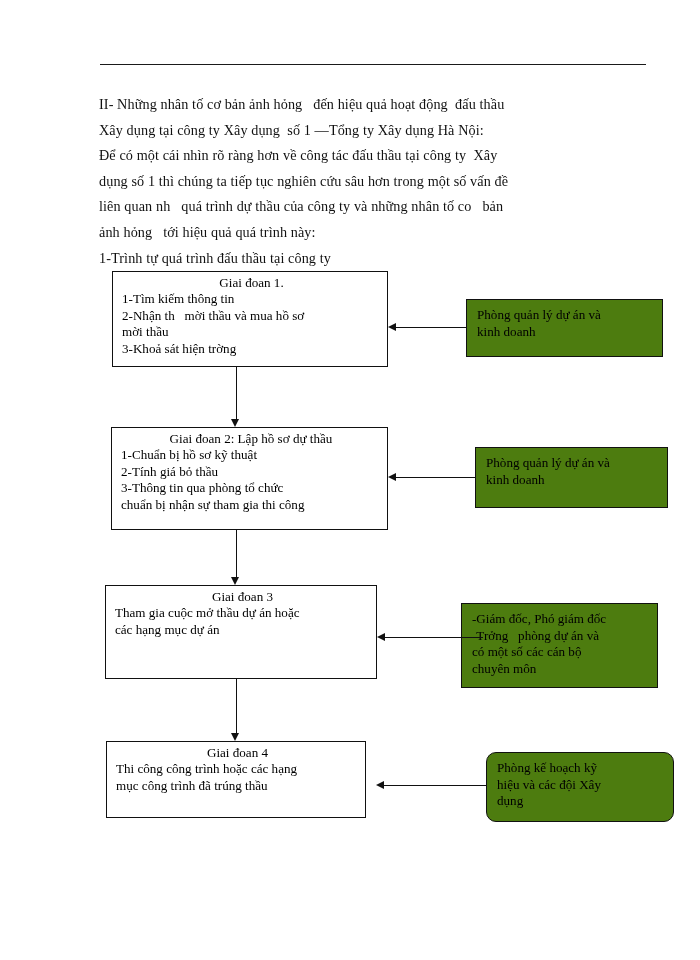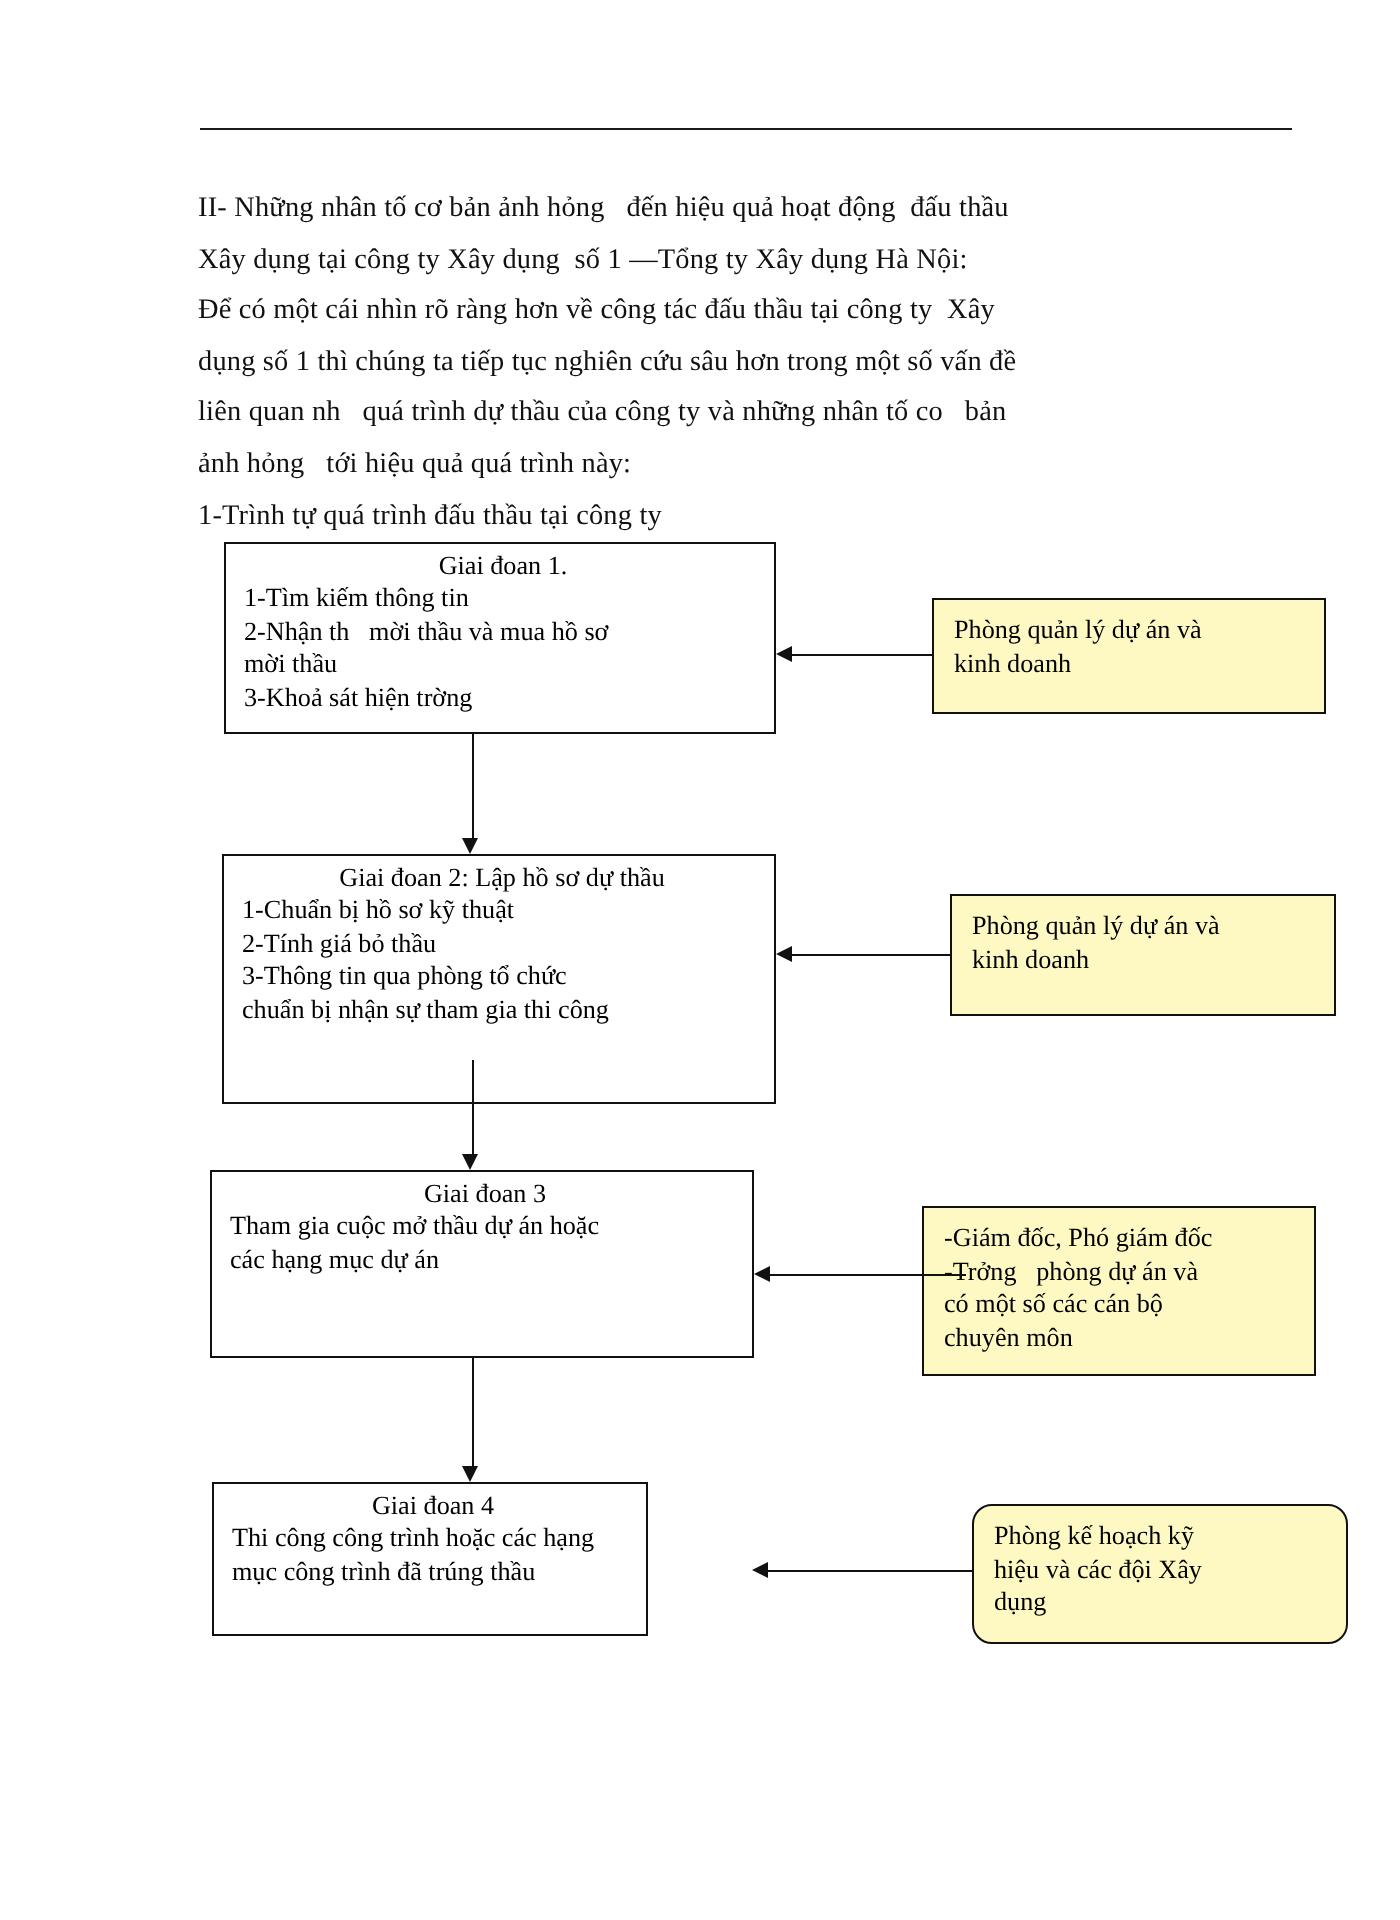--- a/index.html
+++ b/index.html
@@ -74,21 +74,21 @@
   .node .node-line {
     display: block;
     text-align: left;
     white-space: pre;
   }
 
   .side-node {
     position: absolute;
     box-sizing: border-box;
     border: 1.2px solid #111;
-    background: #fef9c3;
+    background: #4d7c0f;
     font-size: 13.1px;
     line-height: 16.6px;
     color: #000;
     padding: 7px 16px 5px 10px;
   }
   .side-node .node-line {
     display: block;
     text-align: left;
     white-space: pre;
   }
@@ -139,35 +139,35 @@
   <div class="flow">
 
     <div class="node" style="left:112px; top:271px; width:276px; height:96px;">
       <span class="node-title">Giai đoan 1.</span>
       <span class="node-line">1-Tìm kiếm thông tin</span>
       <span class="node-line">2-Nhận th   mời thầu và mua hồ sơ</span>
       <span class="node-line">mời thầu</span>
       <span class="node-line">3-Khoả sát hiện trờng</span>
     </div>
 
-    <div class="node" style="left:111px; top:427px; width:277px; height:125px;">
+    <div class="node" style="left:111px; top:427px; width:277px; height:103px;">
       <span class="node-title">Giai đoan 2: Lập hồ sơ dự thầu</span>
       <span class="node-line">1-Chuẩn bị hồ sơ kỹ thuật</span>
       <span class="node-line">2-Tính giá bỏ thầu</span>
       <span class="node-line">3-Thông tin qua phòng tổ chức</span>
       <span class="node-line">chuẩn bị nhận sự tham gia thi công</span>
     </div>
 
     <div class="node" style="left:105px; top:585px; width:272px; height:94px;">
       <span class="node-title">Giai đoan 3</span>
       <span class="node-line">Tham gia cuộc mở thầu dự án hoặc</span>
       <span class="node-line">các hạng mục dự án</span>
     </div>
 
-    <div class="node" style="left:106px; top:741px; width:218px; height:77px;">
+    <div class="node" style="left:106px; top:741px; width:260px; height:77px;">
       <span class="node-title">Giai đoan 4</span>
       <span class="node-line">Thi công công trình hoặc các hạng</span>
       <span class="node-line">mục công trình đã trúng thầu</span>
     </div>
 
     <div class="side-node" style="left:466px; top:299px; width:197px; height:58px;">
       <span class="node-line">Phòng quản lý dự án và</span>
       <span class="node-line">kinh doanh</span>
     </div>
 

